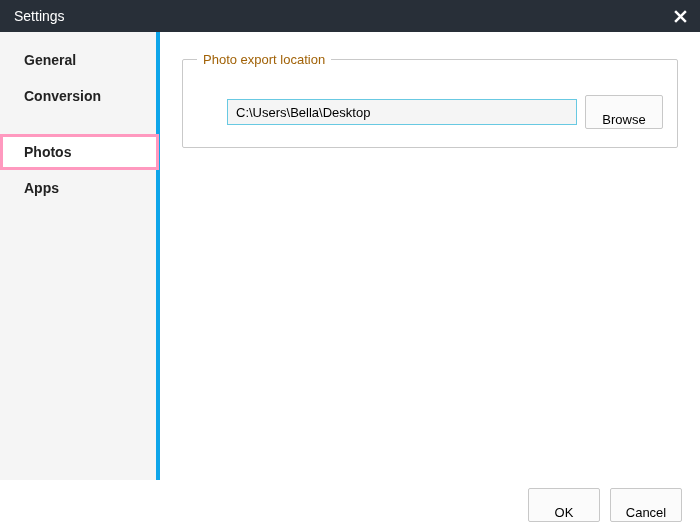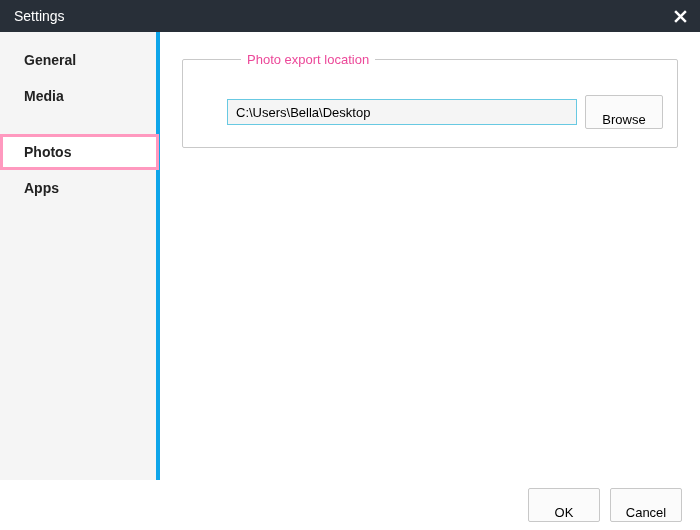--- a/index.html
+++ b/index.html
@@ -60,22 +60,21 @@
       padding: 20px 22px;
     }
     fieldset {
       border: 1px solid #c9c9c9;
       border-radius: 2px;
       padding: 28px 14px 18px 14px;
     }
     legend {
       padding: 0 6px;
       font-size: 13px;
-      color: #ec4899;
-      margin-left: 44px;
+      color: #a16207;
     }
     .row {
       display: flex;
       gap: 8px;
       align-items: center;
     }
     .path-input {
       flex: 1;
       height: 26px;
       border: 1px solid #68c9e2;
@@ -126,21 +125,21 @@
     </svg>
   </span>
 </div>
 
 <div class="body-area">
   <div class="sidebar">
     <div class="sidebar-item">
       <span>General</span>
     </div>
     <div class="sidebar-item">
-      <span>Media</span>
+      <span>Conversion</span>
     </div>
     <div class="sidebar-item active">
       <span>Photos</span>
     </div>
     <div class="sidebar-item">
       <span>Apps</span>
     </div>
   </div>
 
   <div class="main">

